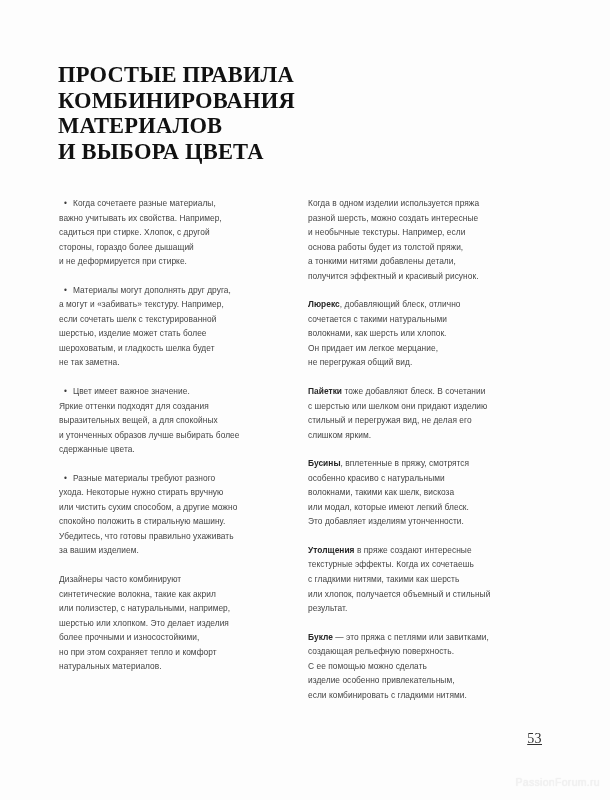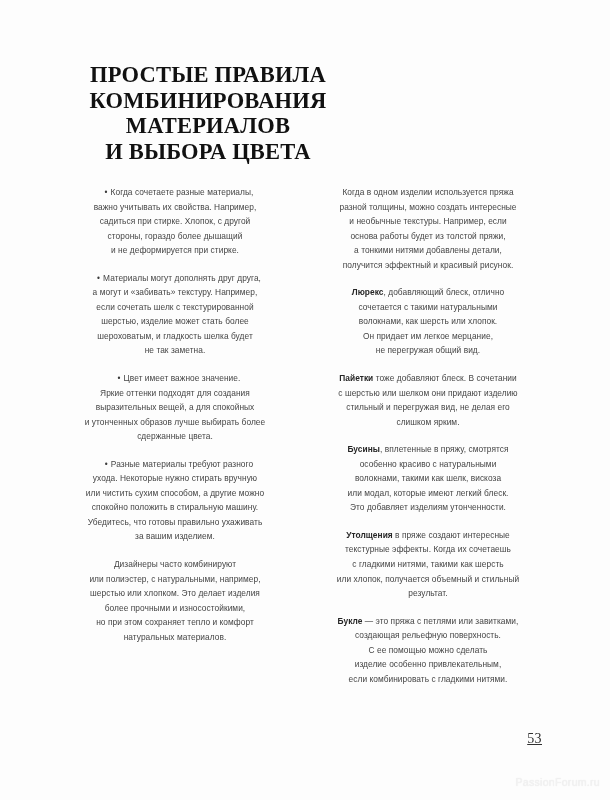--- a/index.html
+++ b/index.html
@@ -13,21 +13,20 @@
     font-family: "Liberation Sans", sans-serif;
     color: #3a3a3a;
     overflow: hidden;
   }
   .page {
     position: relative;
     width: 610px;
     height: 800px;
     background: #fdfdfd;
     box-sizing: border-box;
-    text-align: center;
   }
 
   
   .headline {
     position: absolute;
     left: 58px;
     top: 62px;
     width: 300px;
     font-family: "Liberation Serif", serif;
     font-weight: 700;
@@ -54,21 +53,21 @@
   .col-left {
     left: 59px;
     width: 232px;
   }
   .col-right {
     left: 308px;
     width: 240px;
   }
 
   .para {
-    margin: 3px 0 13px 0;
+    margin: 14px 0 13px 0;
   }
   .para:last-child {
     margin-bottom: 0;
   }
   .para .line {
     display: block;
     white-space: nowrap;
   }
   .bullet-line {
     padding-left: 5px;
@@ -144,32 +143,33 @@
       <p class="para">
         <span class="line bullet-line"><span class="bullet">•</span>Разные материалы требуют разного</span>
         <span class="line">ухода. Некоторые нужно стирать вручную</span>
         <span class="line">или чистить сухим способом, а другие можно</span>
         <span class="line">спокойно положить в стиральную машину.</span>
         <span class="line">Убедитесь, что готовы правильно ухаживать</span>
         <span class="line">за вашим изделием.</span>
       </p>
       <p class="para">
         <span class="line">Дизайнеры часто комбинируют</span>
+        <span class="line">синтетические волокна, такие как акрил</span>
         <span class="line">или полиэстер, с натуральными, например,</span>
         <span class="line">шерстью или хлопком. Это делает изделия</span>
         <span class="line">более прочными и износостойкими,</span>
         <span class="line">но при этом сохраняет тепло и комфорт</span>
         <span class="line">натуральных материалов.</span>
       </p>
     </div>
 
   <div class="col col-right">
       <p class="para">
         <span class="line">Когда в одном изделии используется пряжа</span>
-        <span class="line">разной толщины, можно создать интересные</span>
+        <span class="line">разной шерсть, можно создать интересные</span>
         <span class="line">и необычные текстуры. Например, если</span>
         <span class="line">основа работы будет из толстой пряжи,</span>
         <span class="line">а тонкими нитями добавлены детали,</span>
         <span class="line">получится эффектный и красивый рисунок.</span>
       </p>
       <p class="para">
         <span class="line"><span class="lead">Люрекс</span>, добавляющий блеск, отлично</span>
         <span class="line">сочетается с такими натуральными</span>
         <span class="line">волокнами, как шерсть или хлопок.</span>
         <span class="line">Он придает им легкое мерцание,</span>

